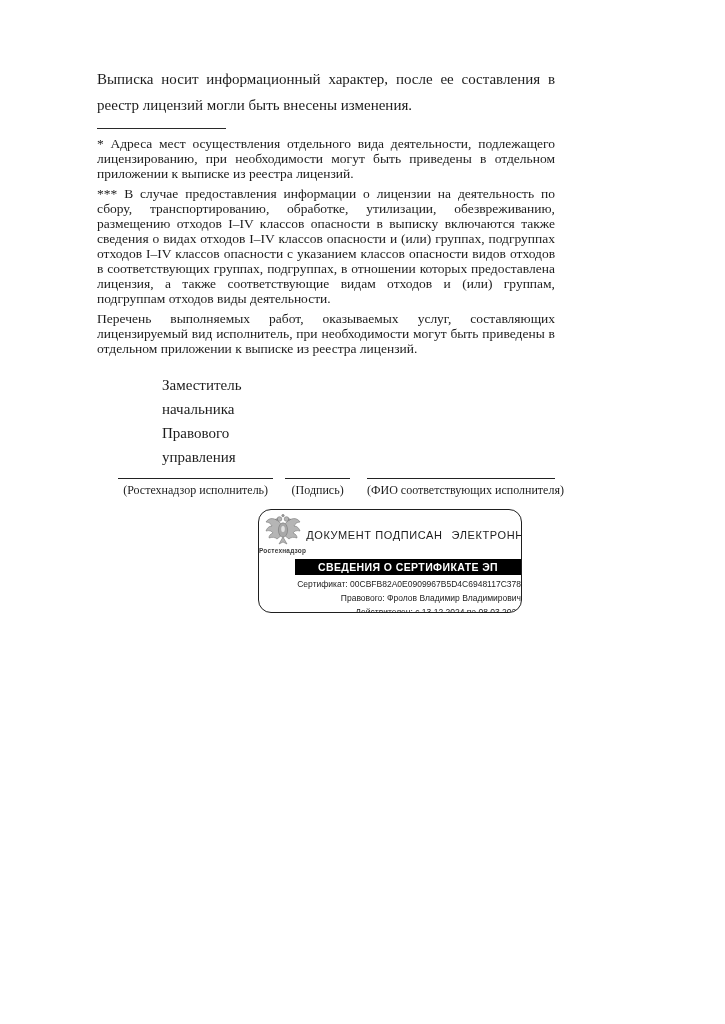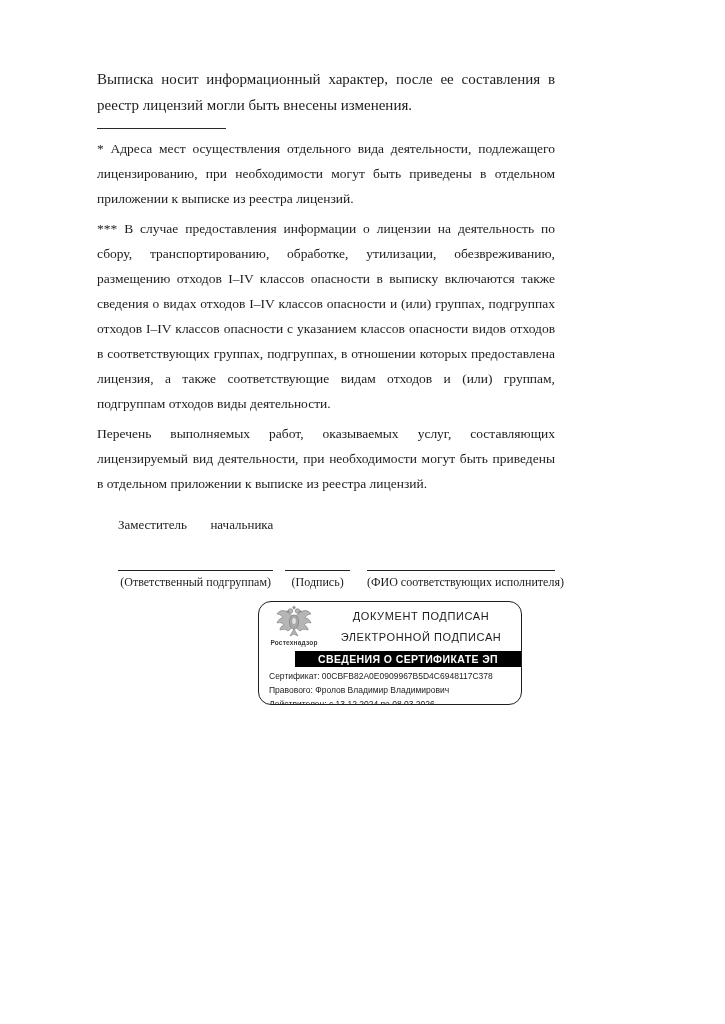--- a/index.html
+++ b/index.html
@@ -21,36 +21,36 @@
   }
   .footnote-sep {
     width: 129px;
     height: 0;
     border-top: 1.3px solid #2a2a2a;
     margin: 10px 0 7px 0;
   }
   .p-foot {
     margin: 0 0 5px 0;
     font-size: 13.5px;
-    line-height: 25px;
+    line-height: 15px;
     text-align: justify;
   }
   .p-perechen { margin-top: 1px; }
 
   
   .sig-row {
     margin: 17px 0 0 21px;
     display: flex;
     align-items: flex-end;
   }
   .sig-col { display: flex; flex-direction: column; justify-content: flex-end; }
   .col-position { width: 187px; }
   .col-sign { width: 78px; margin-left: 12px; }
   .col-name { width: 188px; margin-left: 17px; }
-  .sig-text { font-size: 13px; line-height: 24px; min-height: 48px; }
+  .sig-text { font-size: 15px; line-height: 24px; min-height: 48px; margin-left: 44px; }
   .jl { text-align: justify; text-align-last: justify; }
   .sig-line { border-top: 1.4px solid #222222; margin-top: 9px; height: 0; }
   .sig-cap {
     font-size: 12px;
     text-align: center;
     margin-top: 4px;
     white-space: nowrap;
   }
 
   
@@ -75,66 +75,68 @@
   }
   .logo-cap {
     font-size: 6.5px;
     font-weight: bold;
     color: #3b3b3b;
     letter-spacing: 0.2px;
     margin-top: 1px;
   }
   .stamp-titles {
     flex: 1;
-    display: flex; flex-direction: column;
+    display: flex; flex-direction: row;
     justify-content: center; align-items: center;
     gap: 9px;
     padding-right: 8px;
   }
   .stamp-title { font-size: 11px; letter-spacing: 0.6px; color: #1c1c1c; white-space: nowrap; }
   .stamp-band {
     background: #000000;
     color: #ffffff;
     font-weight: bold;
     font-size: 10.5px;
     letter-spacing: 0.4px;
     text-align: center;
     padding: 1.5px 0 2.5px 0;
     white-space: nowrap;
     margin-left: 36px;
   }
   .stamp-details {
     padding: 4px 0 0 10px;
     display: flex; flex-direction: column;
     gap: 4px;
+    align-items: flex-end;
   }
   .stamp-line { font-size: 8.5px; color: #222222; white-space: nowrap; }
 </style>
 </head>
 <body>
 
 <div class="page">
 
   <p class="p-main">Выписка носит информационный характер, после ее составления в реестр лицензий могли быть внесены изменения.</p>
 
   <div class="footnote-sep"></div>
 
   <p class="p-foot">* Адреса мест осуществления отдельного вида деятельности, подлежащего лицензированию, при необходимости могут быть приведены в отдельном приложении к выписке из реестра лицензий.</p>
 
   <p class="p-foot">*** В случае предоставления информации о лицензии на деятельность по сбору, транспортированию, обработке, утилизации, обезвреживанию, размещению отходов I–IV классов опасности в выписку включаются также сведения о видах отходов I–IV классов опасности и (или) группах, подгруппах отходов I–IV классов опасности с указанием классов опасности видов отходов в соответствующих группах, подгруппах, в отношении которых предоставлена лицензия, а также соответствующие видам отходов и (или) группам, подгруппам отходов виды деятельности.</p>
 
-  <p class="p-foot p-perechen">Перечень выполняемых работ, оказываемых услуг, составляющих лицензируемый вид деятельности, при необходимости могут быть приведены в отдельном приложении к выписке из реестра лицензий.</p>
+  <p class="p-foot p-perechen">Перечень выполняемых работ, оказываемых услуг, составляющих лицензируемый вид исполнитель, при необходимости могут быть приведены в отдельном приложении к выписке из реестра лицензий.</p>
 
   <div class="sig-row">
     <div class="sig-col col-position">
       <div class="sig-text">
         <div class="jl">Заместитель начальника</div>
+        <div>Правового управления</div>
       </div>
       <div class="sig-line"></div>
-      <div class="sig-cap">(Ответственный подгруппам)</div>
+      <div class="sig-cap">(Ростехнадзор исполнитель)</div>
     </div>
     <div class="sig-col col-sign">
       <div class="sig-line"></div>
       <div class="sig-cap">(Подпись)</div>
     </div>
     <div class="sig-col col-name">
       <div class="sig-line"></div>
       <div class="sig-cap">(ФИО соответствующих исполнителя)</div>
     </div>
   </div>

